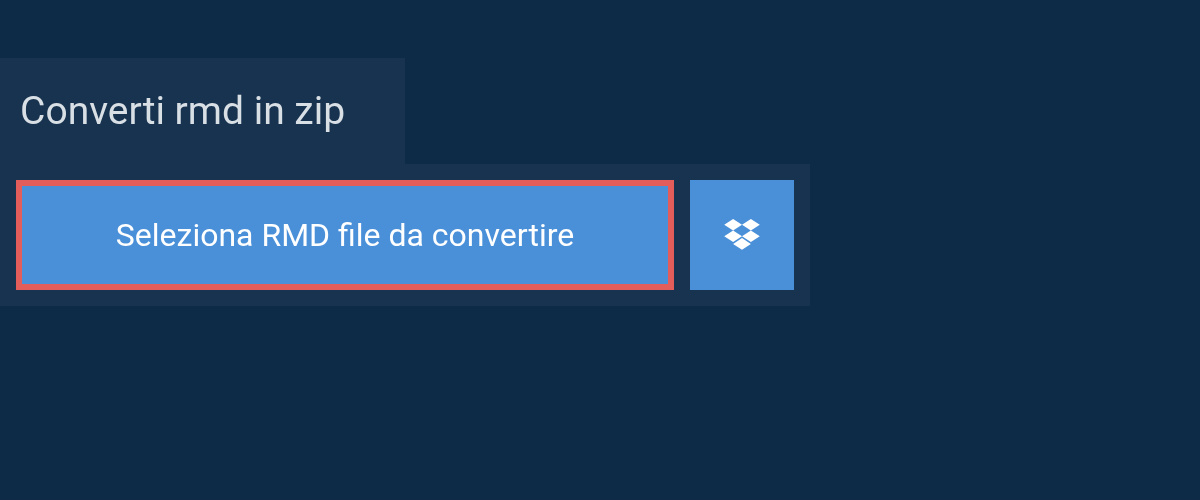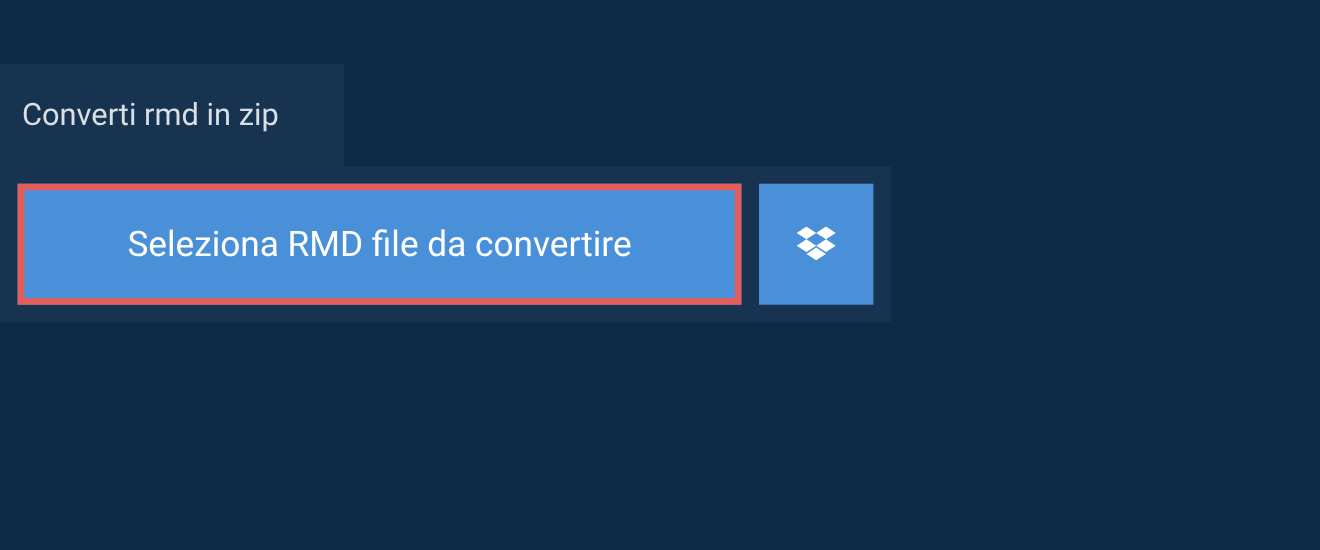--- a/index.html
+++ b/index.html
@@ -15,21 +15,21 @@
       overflow: hidden;
     }
     .header-tab {
       background: #18334f;
       display: inline-block;
       padding: 30px 60px 30px 20px;
       margin-top: 58px;
     }
     .header-tab h1 {
       color: #d8dfe5;
-      font-size: 28px;
+      font-size: 39px;
       font-weight: 400;
     }
     .upload-section {
       background: #18334f;
       width: 810px;
       padding: 16px;
       margin-top: 0;
       display: flex;
       gap: 16px;
     }

